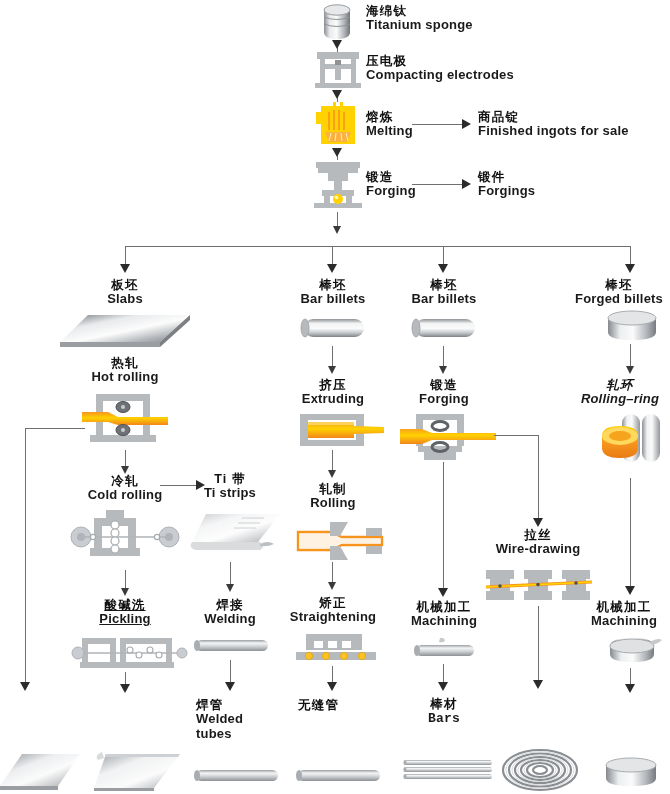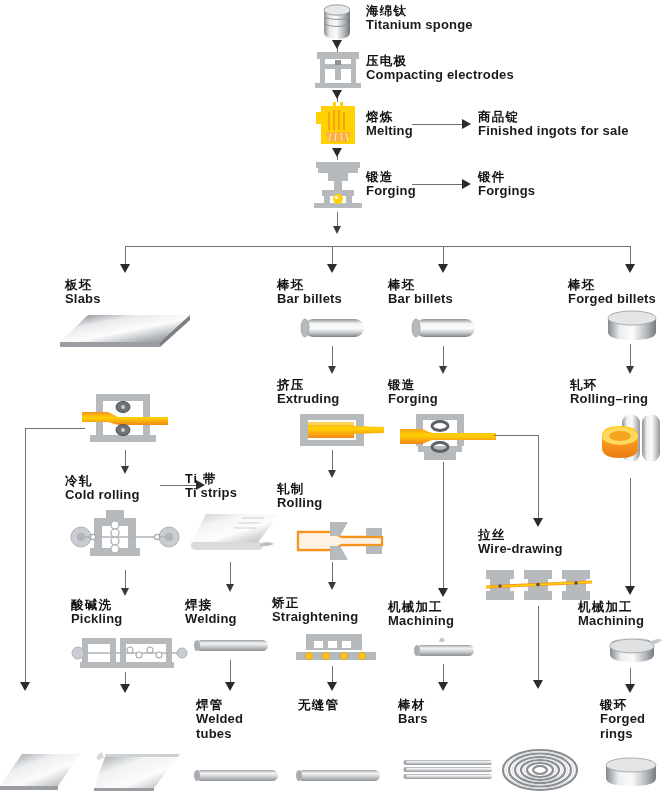--- a/index.html
+++ b/index.html
@@ -11,20 +11,21 @@
   #stage{
     position:relative;
     width:670px;
     height:794px;
     background:#ffffff;
     overflow:hidden;
   }
   
   .lbl{
     position:absolute;
+    text-align:center;
     line-height:1.12;
     color:#1a1a1a;
     white-space:nowrap;
   }
   .lbl .cn{
     display:block;
     font-weight:bold;
     font-size:12.5px;
     letter-spacing:1.2px;
     color:#111;
@@ -200,20 +201,24 @@
           <stop offset="55%" stop-color="#fcfcfc"></stop>
             <stop offset="80%" stop-color="#aeb2b6"></stop>
           <stop offset="100%" stop-color="#7d8185"></stop>
         </linearGradient>
       </defs>
       <path d="M30 3 L132 3 L102 30 L2 30 Z" fill="url(#gSlab)"></path>
       <path d="M2 30 L102 30 L102 35 L2 35 Z" fill="#9a9ea2"></path>
       <path d="M102 30 L132 3 L132 8 L102 35 Z" fill="#7c8084"></path>
     </svg>
   </div>
+  <div class="lbl" style="left:65px;top:356px;width:120px;">
+    <span class="cn">热轧</span>
+    <span class="en">Hot  rolling</span>
+  </div>
   <div class="icon" style="left:82px;top:392px;">
     <svg width="86" height="56" viewBox="0 0 86 56">
       <defs>
         <linearGradient id="gHot1" x1="0" y1="0" x2="0" y2="1">
           <stop offset="0%" stop-color="#f7941e"></stop>
             <stop offset="45%" stop-color="#ffd200"></stop>
           <stop offset="100%" stop-color="#f2851c"></stop>
         </linearGradient>
       </defs>
       <g fill="#b7babd">
@@ -266,21 +271,21 @@
         <circle cx="47" cy="17" r="4"></circle>
         <circle cx="47" cy="25" r="4"></circle>
         <circle cx="47" cy="33" r="4"></circle>
         <circle cx="47" cy="41" r="4"></circle>
       </g>
     </svg>
   </div>
   <div class="vline" style="left:125px;top:570px;height:24px;"></div>
   <div class="arrowdown sm" style="left:121px;top:588px;"></div>
 
-  <div class="lbl" style="left:71px;top:598px;width:120px;">
+  <div class="lbl" style="left:65px;top:598px;width:120px;text-decoration:underline;">
     <span class="cn">酸碱洗</span>
     <span class="en">Pickling</span>
   </div>
   <div class="icon" style="left:72px;top:636px;">
     <svg width="116" height="34" viewBox="0 0 116 34">
       <g fill="#b7babd">
         <rect x="10" y="2" width="34" height="6"></rect>
         <rect x="10" y="8" width="6" height="18"></rect>
         <rect x="38" y="8" width="6" height="18"></rect>
         <rect x="8" y="26" width="38" height="6"></rect>
@@ -544,21 +549,21 @@
   <div class="icon" style="left:412px;top:636px;">
     <svg width="66" height="24" viewBox="0 0 66 24">
       <path d="M28 2 q4 -1 5 3 q-3 2 -6 1 z" fill="#c7cacd"></path>
       <rect x="4" y="9" width="58" height="11" rx="5.5" fill="url(#gTube1)"></rect>
       <ellipse cx="5" cy="14.5" rx="3" ry="5.5" fill="#a9adb1"></ellipse>
     </svg>
   </div>
   <div class="vline" style="left:443px;top:664px;height:24px;"></div>
   <div class="arrowdown" style="left:438px;top:682px;"></div>
 
-  <div class="lbl" style="left:398px;top:698px;width:92px;">
+  <div class="lbl" style="left:398px;top:698px;width:92px;font-family:Liberation Mono, monospace;">
     <span class="cn">棒材</span>
     <span class="en">Bars</span>
   </div>
   <div class="icon" style="left:400px;top:758px;">
     <svg width="94" height="26" viewBox="0 0 94 26">
       <g>
         <rect x="4" y="2" width="88" height="5" rx="2.5" fill="url(#gTube1)"></rect>
         <rect x="4" y="9" width="88" height="5" rx="2.5" fill="url(#gTube1)"></rect>
         <rect x="4" y="16" width="88" height="5" rx="2.5" fill="url(#gTube1)"></rect>
       </g>
@@ -633,21 +638,21 @@
           <stop offset="100%" stop-color="#777b7f"></stop>
         </linearGradient>
       </defs>
       <path d="M3 8 h48 v14 q0 8 -24 8 q-24 0 -24 -8 z" fill="url(#gDisc)"></path>
       <ellipse cx="27" cy="8" rx="24" ry="7" fill="#e3e5e7" stroke="#a8acb0" stroke-width="1"></ellipse>
     </svg>
   </div>
   <div class="vline" style="left:630px;top:344px;height:28px;"></div>
   <div class="arrowdown sm" style="left:626px;top:366px;"></div>
 
-  <div class="lbl" style="left:570px;top:378px;width:100px;">
+  <div class="lbl" style="left:570px;top:378px;width:100px;font-style:italic;">
     <span class="cn">轧环</span>
     <span class="en">Rolling–ring</span>
   </div>
   <div class="icon" style="left:596px;top:412px;">
     <svg width="70" height="62" viewBox="0 0 70 62">
       <defs>
         <linearGradient id="gRoll" x1="0" y1="0" x2="1" y2="0">
           <stop offset="0%" stop-color="#8d9195"></stop>
             <stop offset="28%" stop-color="#f0f2f3"></stop>
           <stop offset="55%" stop-color="#fbfbfb"></stop>
@@ -676,24 +681,20 @@
   <div class="icon" style="left:606px;top:636px;">
     <svg width="60" height="32" viewBox="0 0 60 32">
       <path d="M4 10 q0 -8 22 -8 q22 0 22 8 v8 q0 8 -22 8 q-22 0 -22 -8 z" fill="url(#gDisc)"></path>
       <ellipse cx="26" cy="10" rx="22" ry="7" fill="#dfe1e3" stroke="#a8acb0" stroke-width="1"></ellipse>
       <path d="M44 6 q8 -5 12 -2 q-4 4 -11 5 z" fill="#c7cacd"></path>
     </svg>
   </div>
   <div class="vline" style="left:630px;top:668px;height:22px;"></div>
   <div class="arrowdown" style="left:625px;top:684px;"></div>
 
-  <div class="lbl wrapen left" style="left:600px;top:698px;width:70px;text-align:left;">
-    <span class="cn">锻环</span>
-    <span class="en">Forged rings</span>
-  </div>
   <div class="icon" style="left:602px;top:756px;">
     <svg width="58" height="34" viewBox="0 0 58 34">
       <path d="M4 9 h50 v13 q0 8 -25 8 q-25 0 -25 -8 z" fill="url(#gDisc)"></path>
       <ellipse cx="29" cy="9" rx="25" ry="7" fill="#e3e5e7" stroke="#a8acb0" stroke-width="1"></ellipse>
     </svg>
   </div>
 
 </div>
 
 </body></html>

